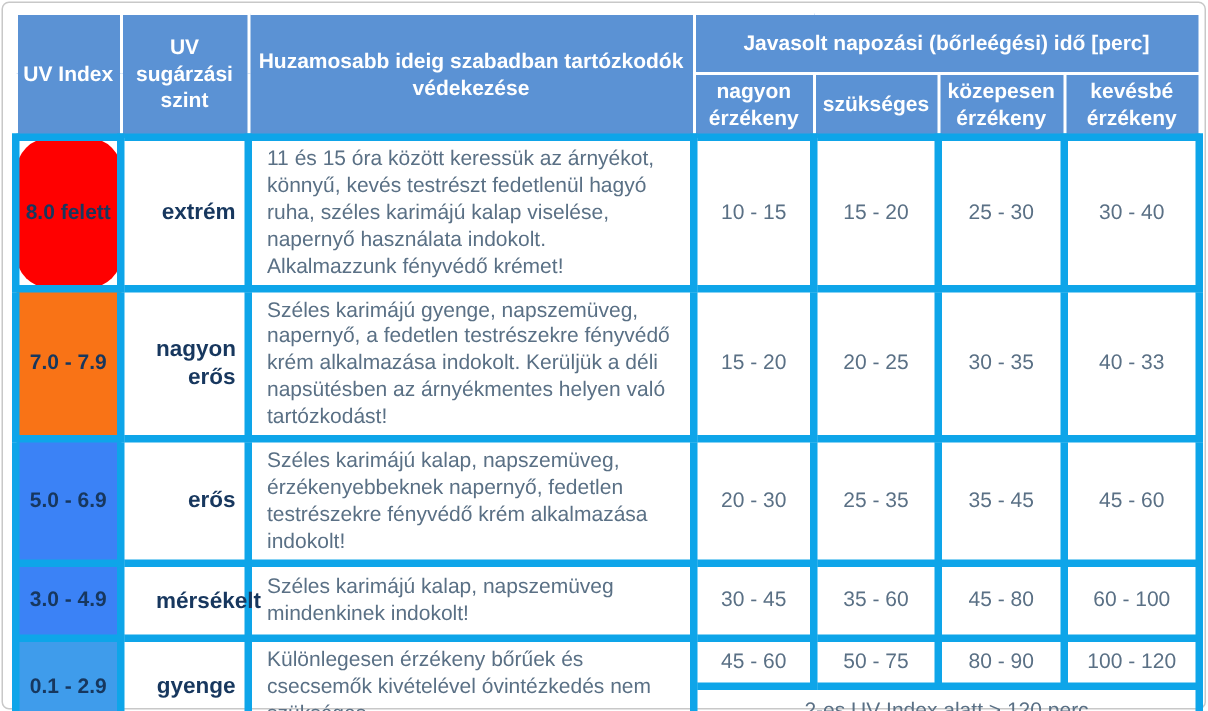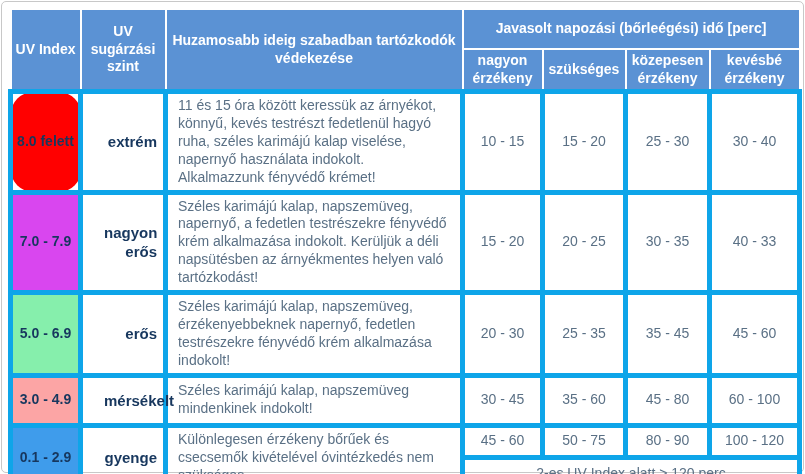--- a/index.html
+++ b/index.html
@@ -62,23 +62,23 @@
     padding-right: 8px;
   }
   td.time {
     text-align: center;
     margin-left: 22px;
   }
   td.footer-note {
     text-align: center;
   }
   .bg-extreme     { background: #ff0000; border-radius: 22px; }
-  .bg-verystrong  { background: #d946ef; }
-  .bg-strong      { background: #86efac; }
-  .bg-moderate    { background: #fca5a5; }
+  .bg-verystrong  { background: #f97316; }
+  .bg-strong      { background: #3b82f6; }
+  .bg-moderate    { background: #3b82f6; }
   .bg-weak        { background: #3f9ceb; }
 </style>
 </head>
 <body>
 
 <div class="frame">
   <table class="uv-table">
     <colgroup>
       <col style="width:70px">
       <col style="width:85px">
@@ -108,21 +108,21 @@
         <td class="uv-level">extrém</td>
         <td class="protection">11 és 15 óra között keressük az árnyékot, könnyű, kevés testrészt fedetlenül hagyó ruha, széles karimájú kalap viselése, napernyő használata indokolt. Alkalmazzunk fényvédő krémet!</td>
         <td class="time">10 - 15</td>
         <td class="time">15 - 20</td>
         <td class="time">25 - 30</td>
         <td class="time">30 - 40</td>
       </tr>
       <tr style="height:92px">
         <td class="uv-index bg-verystrong">7.0 - 7.9</td>
         <td class="uv-level">nagyon erős</td>
-        <td class="protection">Széles karimájú kalap, napszemüveg, napernyő, a fedetlen testrészekre fényvédő krém alkalmazása indokolt. Kerüljük a déli napsütésben az árnyékmentes helyen való tartózkodást!</td>
+        <td class="protection">Széles karimájú gyenge, napszemüveg, napernyő, a fedetlen testrészekre fényvédő krém alkalmazása indokolt. Kerüljük a déli napsütésben az árnyékmentes helyen való tartózkodást!</td>
         <td class="time">15 - 20</td>
         <td class="time">20 - 25</td>
         <td class="time">30 - 35</td>
         <td class="time">40 - 33</td>
       </tr>
       <tr style="height:80px">
         <td class="uv-index bg-strong">5.0 - 6.9</td>
         <td class="uv-level">erős</td>
         <td class="protection">Széles karimájú kalap, napszemüveg, érzékenyebbeknek napernyő, fedetlen testrészekre fényvédő krém alkalmazása indokolt!</td>
         <td class="time">20 - 30</td>

